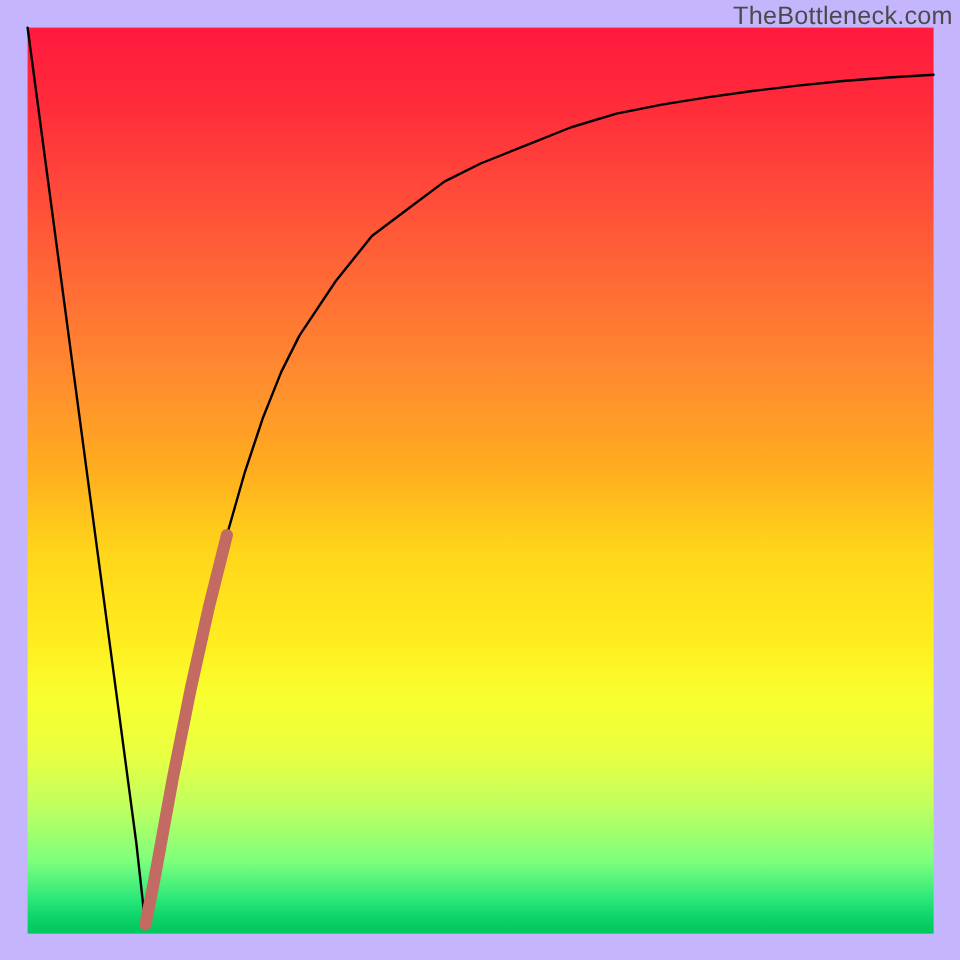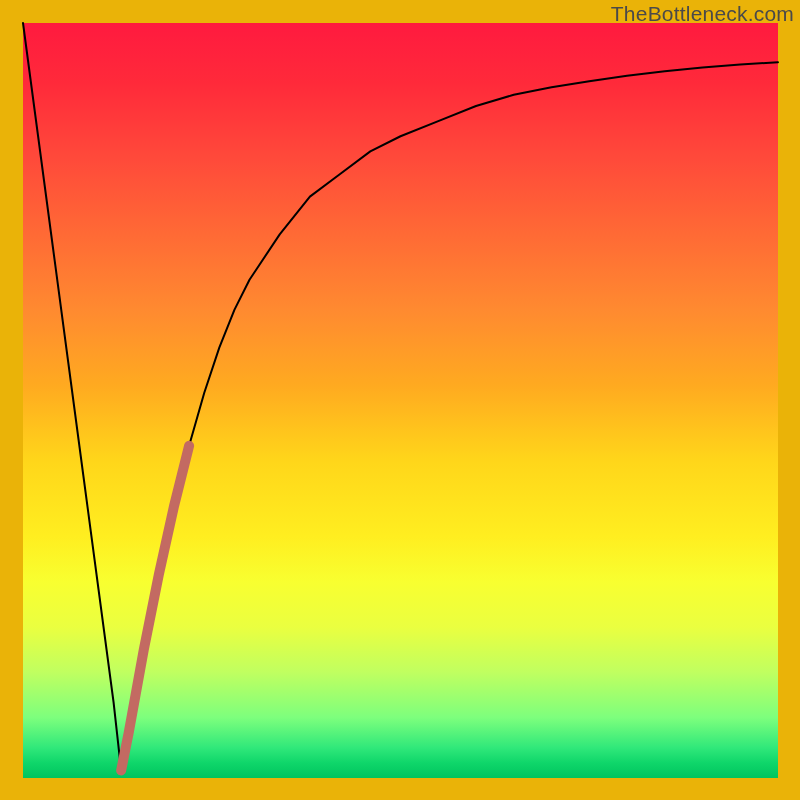--- a/index.html
+++ b/index.html
@@ -8,21 +8,21 @@
     width: 800px;
     height: 800px;
     overflow: hidden;
     background: #000;
     font-family: Arial, Helvetica, sans-serif;
   }
   .frame {
     position: relative;
     width: 800px;
     height: 800px;
-    background: #eab308;
+    background: #c4b5fd;
     box-sizing: border-box;
   }
   .plot {
     position: absolute;
     left: 23px;
     top: 23px;
     width: 755px;
     height: 755px;
     
     background: linear-gradient(to bottom,

